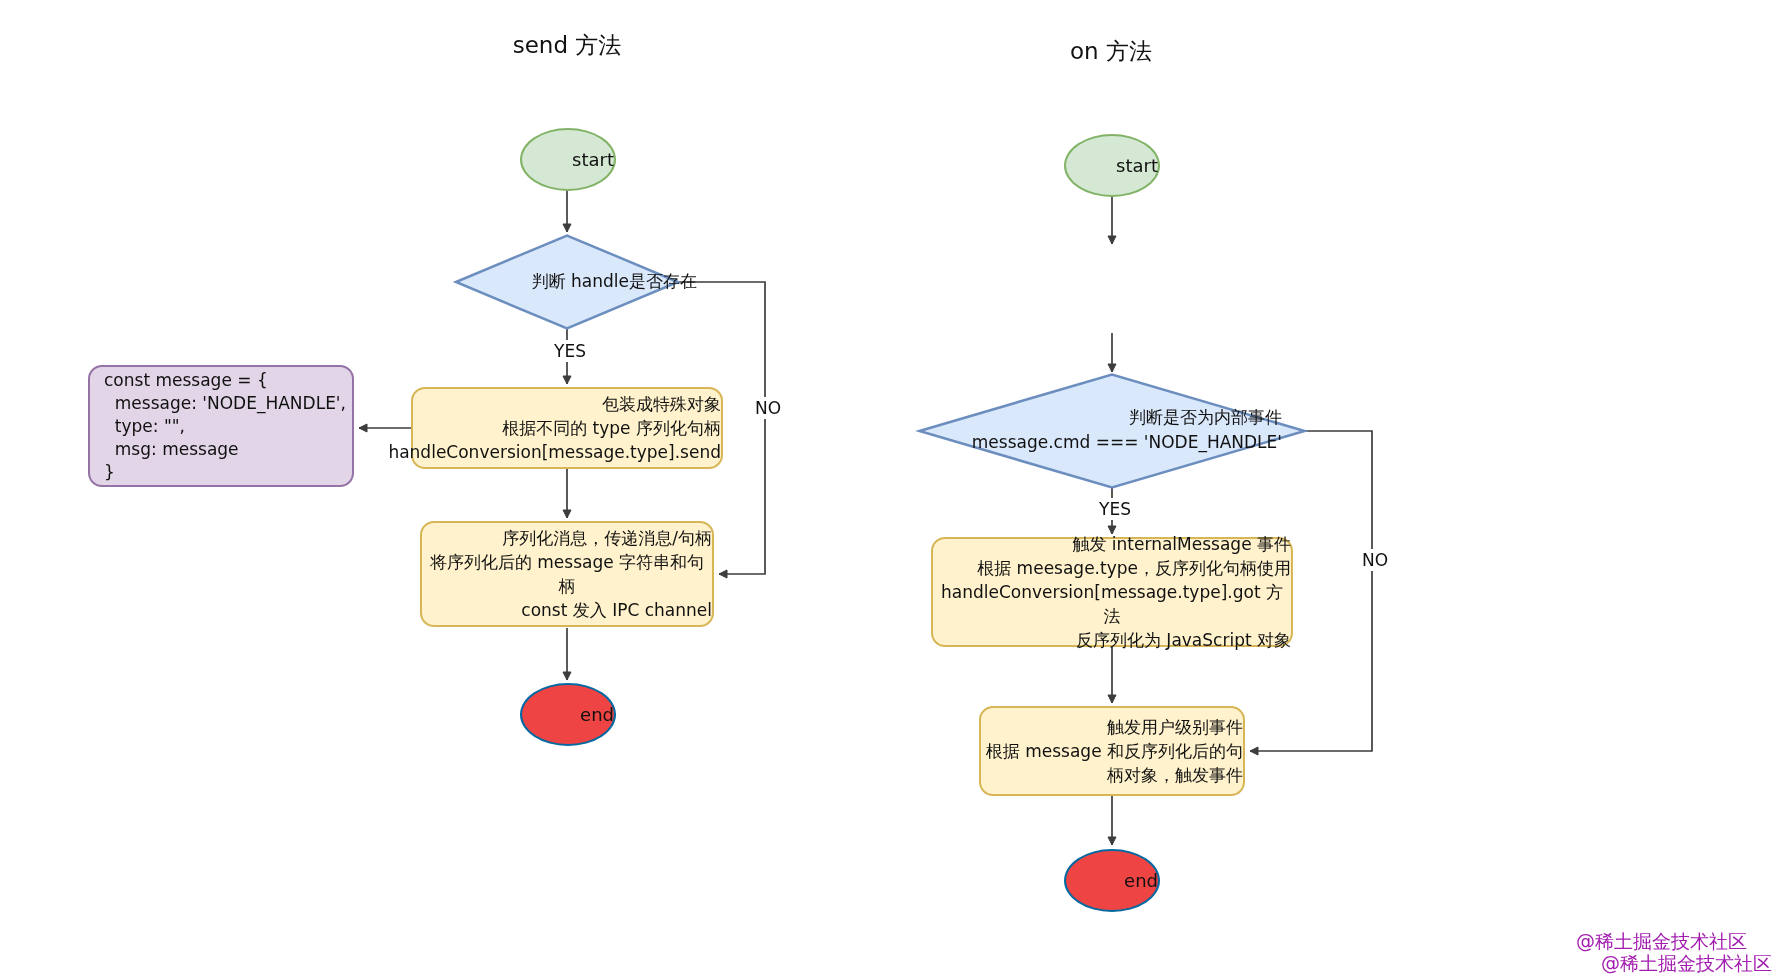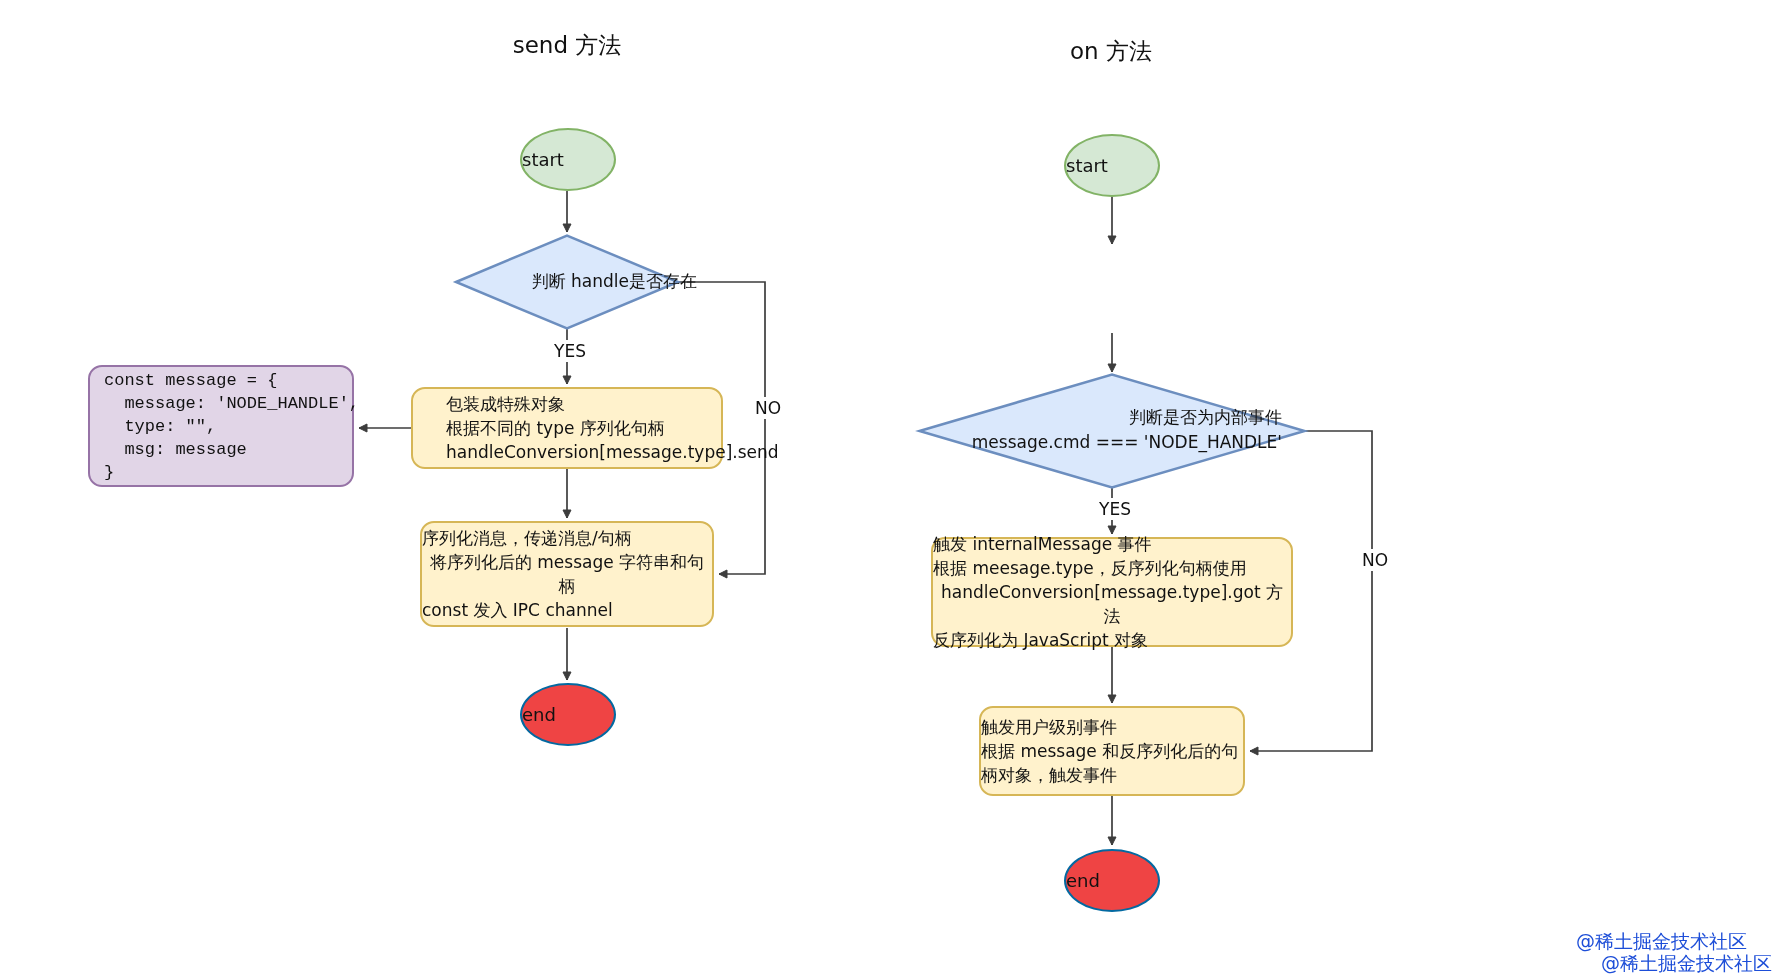--- a/index.html
+++ b/index.html
@@ -3,38 +3,38 @@
 <meta charset="utf-8">
 <style>
   html,body{margin:0;padding:0;background:#fff;}
   .canvas{
     position:relative;width:1774px;height:978px;background:#ffffff;overflow:hidden;
     font-family:"DejaVu Sans","Liberation Sans",sans-serif;color:#111;
   }
   .wires{position:absolute;left:0;top:0;z-index:0;}
   .node{
     position:absolute;box-sizing:border-box;z-index:1;
-    display:flex;flex-direction:column;align-items:flex-start;justify-content:center;
+    display:flex;flex-direction:column;align-items:flex-end;justify-content:center;
     text-align:center;font-size:17px;line-height:24px;
   }
   .flow-title{font-size:23px;font-weight:normal;z-index:1;position:absolute;text-align:center;}
   .ellipse{border-radius:50%;font-size:18px;}
   .start{background:#d5e8d4;border:2px solid #82b366;}
   .end{background:#ef4444;border:2px solid #0369a1;}
   .proc{background:#fff2cc;border:2.5px solid #d6b656;border-radius:14px;}
   .code{
     background:#e1d5e7;border:2.5px solid #9673a6;border-radius:14px;
-    align-items:flex-start;text-align:left;white-space:pre;padding-left:14px;line-height:23px;font-family:Liberation Mono, monospace;
+    align-items:flex-start;text-align:left;white-space:pre;padding-left:14px;line-height:23px;
   }
   .dtext{position:absolute;z-index:1;text-align:right;font-size:17px;line-height:25px;}
   .edge-label{
     position:absolute;z-index:2;background:#ffffff;padding:0 3px;
     font-size:17px;line-height:22px;text-align:center;
   }
-  .watermark{position:absolute;z-index:3;color:#1d4ed8;font-size:19px;white-space:nowrap;margin-left:16px;}
+  .watermark{position:absolute;z-index:3;color:#a21caf;font-size:19px;white-space:nowrap;margin-left:16px;}
 </style>
 </head>
 <body>
 
 <div class="canvas">
 
   <svg class="wires" width="1774" height="978">
     <defs>
       <marker id="arr" markerUnits="userSpaceOnUse" markerWidth="14" markerHeight="14" refX="9" refY="5" orient="auto">
         <path d="M1,1 L9,5 L1,9 Z" fill="#3d3d3d" stroke="#3d3d3d" stroke-width="1"></path>

